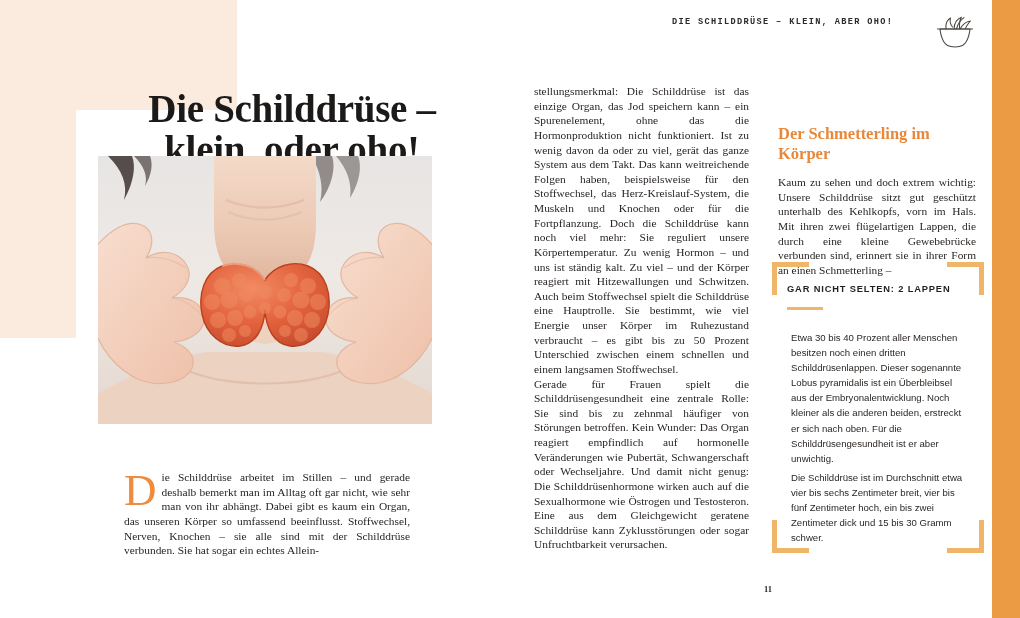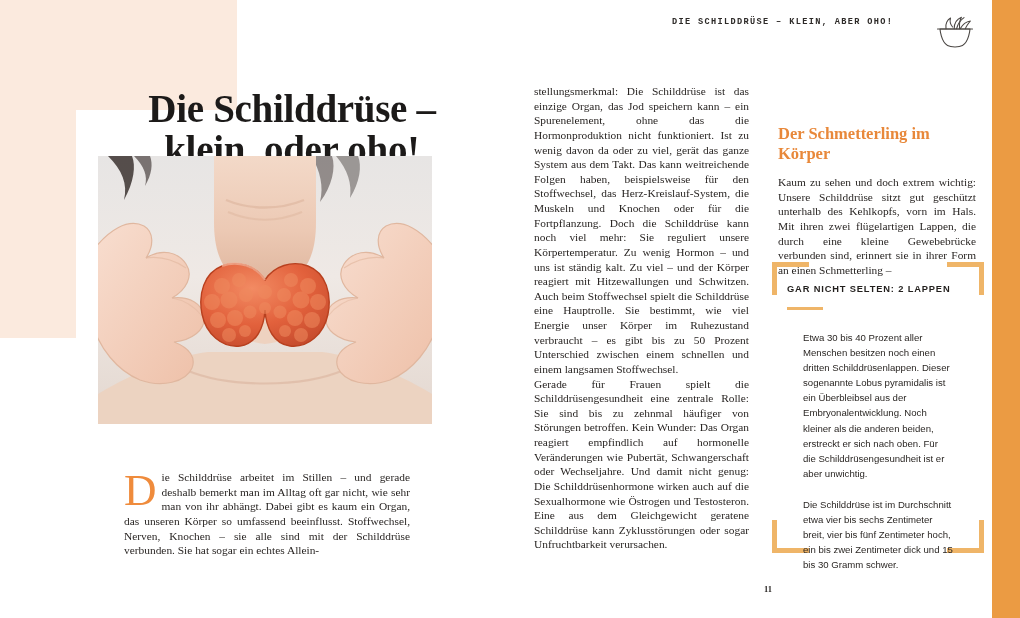--- a/index.html
+++ b/index.html
@@ -189,21 +189,21 @@
     color: #221f1d;
     white-space: nowrap;
   }
   .callout-rule {
     width: 36px;
     height: 3px;
     background: #efb568;
     margin: 13px 0 20px 0;
   }
   .callout-body {
-    margin: 16px;
+    margin: 4px;
     font-family: "Liberation Sans", sans-serif;
     font-size: 9.6px;
     line-height: 15.1px;
     color: #2b2724;
     text-align: left;
   }
 
   
   .page-number {
     position: absolute;

